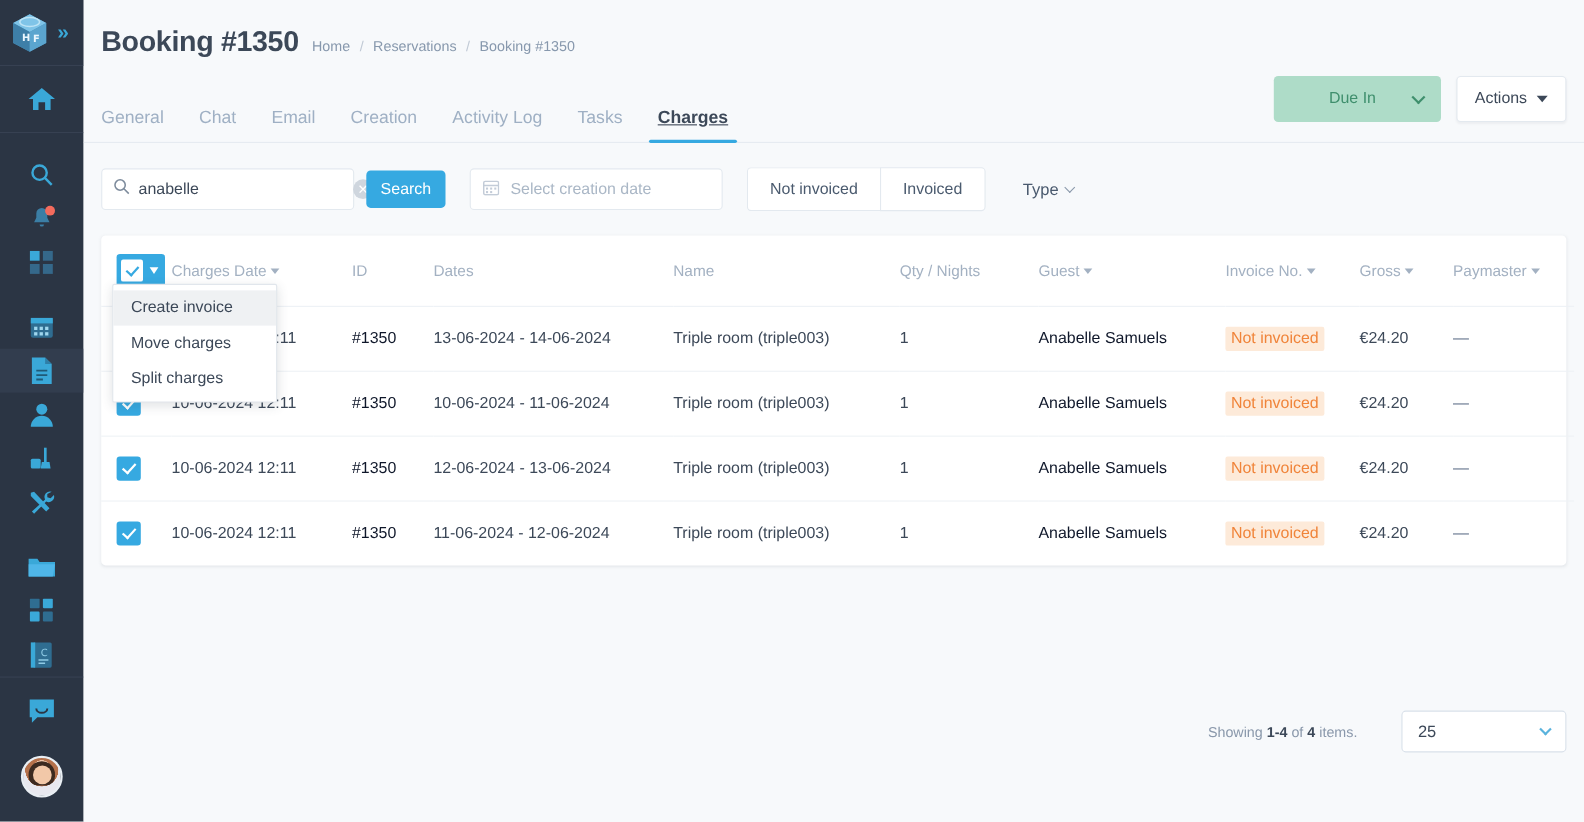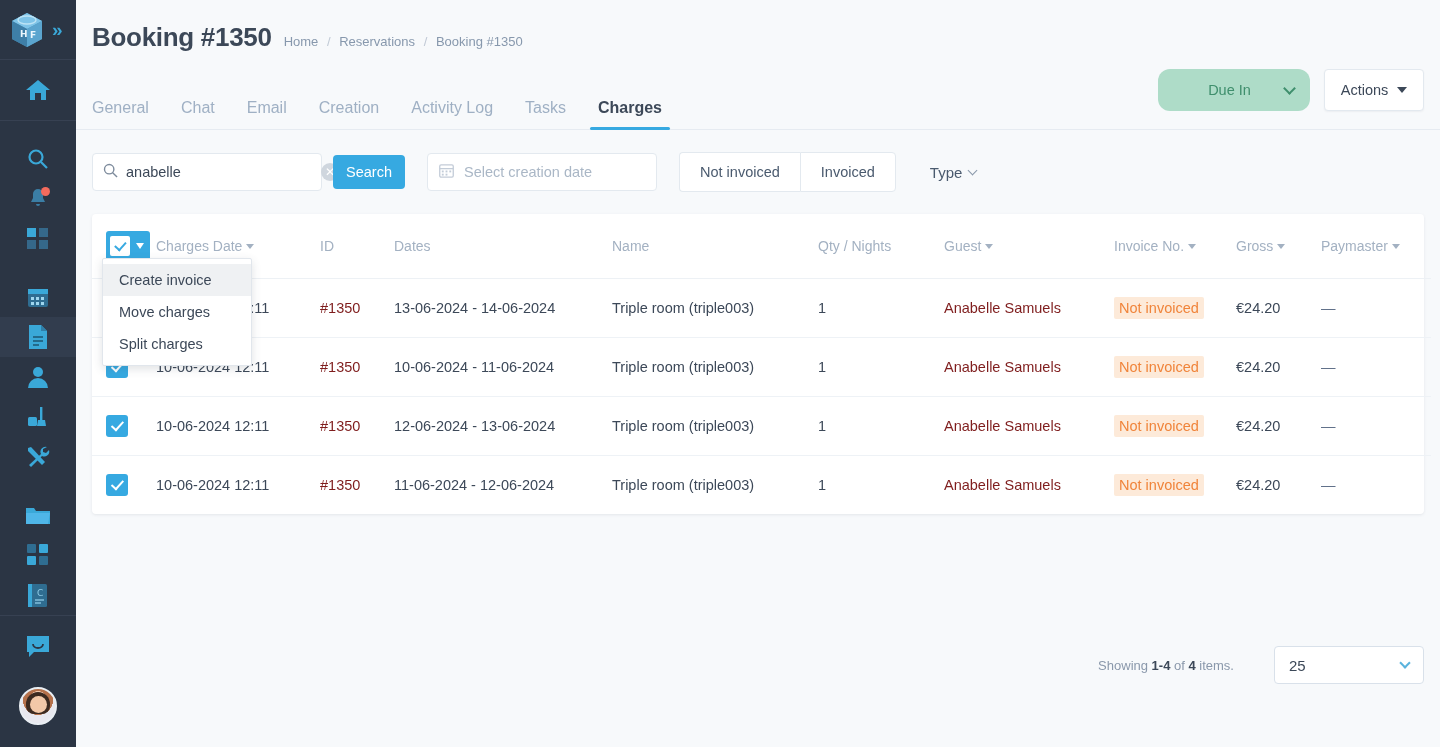--- a/index.html
+++ b/index.html
@@ -67,21 +67,21 @@
     display: flex; align-items: flex-start; flex-direction: column;
   }
   .title-wrap { display: flex; align-items: baseline; padding-top: 22px; }
   .page-title { font-size: 26px; font-weight: bold; color: #3c4858; letter-spacing: -0.3px; }
   .crumbs { margin-left: 12px; font-size: 13px; color: #93a2b5; }
   .crumbs .sep { color: #c0c9d5; margin: 0 5px; }
   .crumbs span.c { color: #8798ad; }
 
   .top-actions { margin-left: auto; display: flex; align-items: center; padding-top: 16px; gap: 14px; }
   .btn-due {
-    width: 152px; height: 42px; background: #aedcc8; border: none; border-radius: 12px;
+    width: 152px; height: 42px; background: #aedcc8; border: none; border-radius: 4px;
     color: #3f8f6d; font-size: 14.5px; display: flex; align-items: center;
     justify-content: space-between; padding: 0 16px; cursor: pointer;
   }
   .btn-due .lbl { flex: 1; text-align: center; }
   .btn-actions {
     width: 100px; height: 42px; background: #fff; border: 1px solid #e3e9ef; border-radius: 4px;
     color: #3c4858; font-size: 14.5px; display: flex; align-items: center; justify-content: center;
     gap: 9px; cursor: pointer; box-shadow: 0 1px 2px rgba(60,72,88,.06);
   }
   .caret-down { width: 0; height: 0; border-left: 5px solid transparent;
@@ -92,21 +92,21 @@
   
   .tabs {
     display: flex; align-items: flex-end; gap: 32px;
     padding: 0 16px; margin-top: 4px;
     border-bottom: 1px solid #e6ebf1; height: 48px;
   }
   .tab {
     font-size: 16px; color: #9fb0c4; padding-bottom: 12px; cursor: pointer;
     position: relative; white-space: nowrap;
   }
-  .tab.active { color: #3c4858; font-weight: bold; }
+  .tab.active { color: #3c4858; font-weight: bold; text-decoration: underline; }
   .tab.active::after {
     content: ""; position: absolute; left: -8px; right: -8px; bottom: -1px;
     height: 3px; background: #36a9e1; border-radius: 2px;
   }
 
   
   .filterbar { display: flex; align-items: center; gap: 0; padding: 22px 12px 0 16px; }
   .search-box {
     width: 230px; height: 38px; background: #fff; border: 1px solid #e3e9ef;
     border-radius: 4px; display: flex; align-items: center; padding: 0 10px; gap: 8px;
@@ -195,21 +195,21 @@
   }
   .chk-drop .box::after {
     content: ""; width: 5px; height: 9px; border-right: 2.3px solid #36a9e1;
     border-bottom: 2.3px solid #36a9e1; transform: rotate(42deg) translate(-1px,-1px);
   }
   .chk-drop .cd {
     width: 0; height: 0; border-left: 4.5px solid transparent;
     border-right: 4.5px solid transparent; border-top: 6px solid #fff;
   }
 
-  .link { color: #7f1d1d; cursor: pointer; }
+  .link { color: #0f172a; cursor: pointer; }
   .badge-orange {
     color: #f0843a; background: #fdead9; padding: 3px 5px; border-radius: 2px;
   }
   .dash { color: #61718a; }
 
   
   .menu {
     position: absolute; left: 10px; top: 44px; width: 150px;
     background: #fff; border: 1px solid #e1e6ec; border-radius: 2px;
     box-shadow: 0 3px 10px rgba(60,72,88,.16); z-index: 50; padding: 5px 0;

